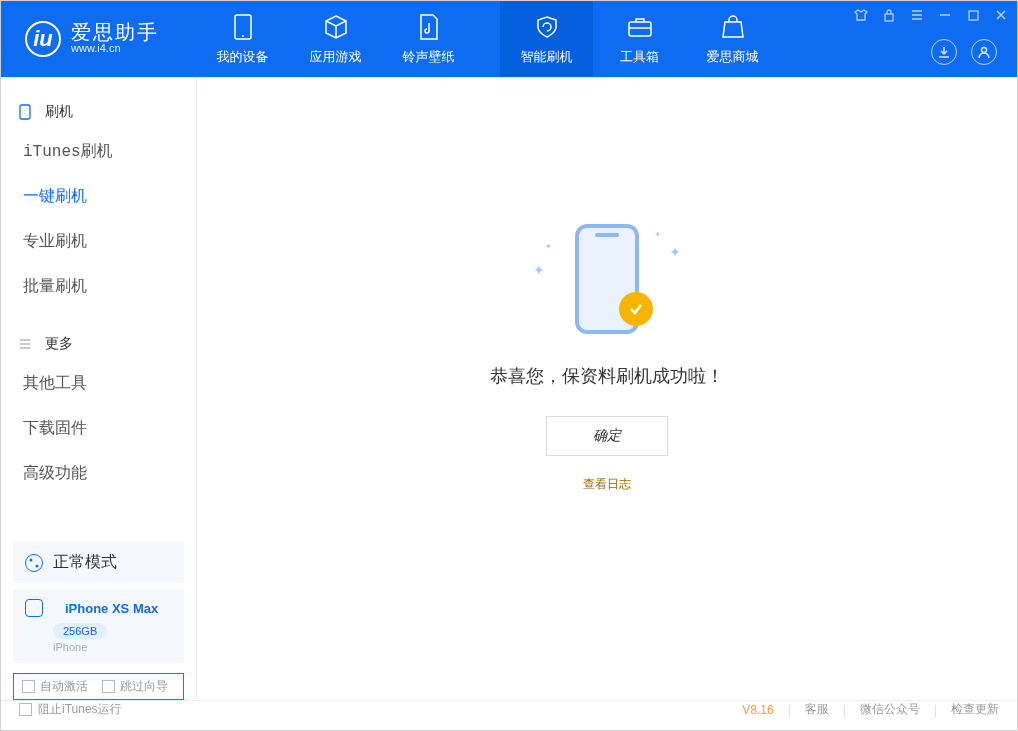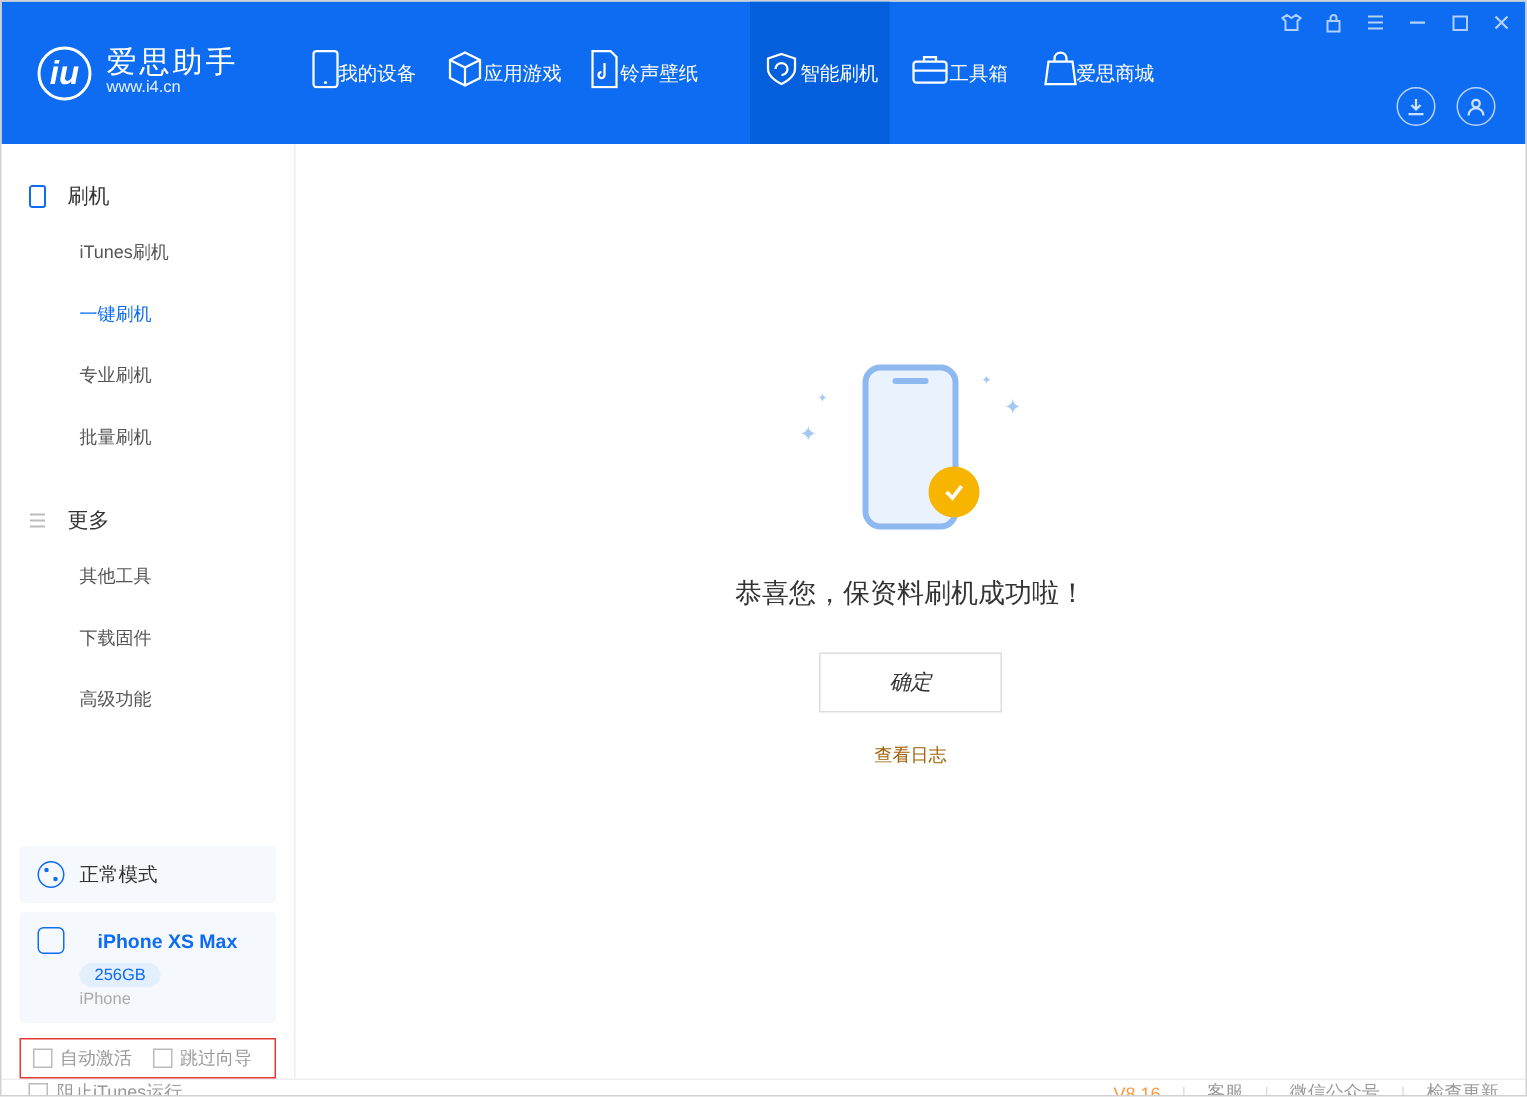--- a/index.html
+++ b/index.html
@@ -1,47 +1,47 @@
 <!DOCTYPE html>
 <html><head>
 <meta charset="utf-8">
 <style>
 * { margin: 0; padding: 0; box-sizing: border-box; font-family: "Microsoft YaHei", Arial, sans-serif; }
 body { background: #fff; width: 1018px; height: 731px; overflow: hidden; border: 1px solid #d0d0d0; }
 
-.header { background: #0e6cf2; height: 95px; display: flex; align-items: center; position: relative; }
+.header { background: #0e6cf2; height: 76px; display: flex; align-items: center; position: relative; }
 .logo-area { display: flex; align-items: center; padding-left: 24px; width: 195px; }
 .logo-icon { width: 36px; height: 36px; border: 2.5px solid #fff; border-radius: 50%; display: flex; align-items: center; justify-content: center; font-weight: bold; color: #fff; font-size: 22px; font-style: italic; margin-right: 10px; }
 .logo-text { color: #fff; }
 .logo-title { font-size: 20px; font-weight: 500; line-height: 1; letter-spacing: 2px;}
 .logo-sub { font-size: 11px; opacity: .9; line-height: 1.2; }
 
 .nav { display: flex; height: 100%; }
-.nav-item { width: 93px; height: 100%; display: flex; flex-direction: row; align-items: center; justify-content: center; color: #fff; font-size: 13px; cursor: pointer; }
+.nav-item { width: 93px; height: 100%; display: flex; flex-direction: column; align-items: center; justify-content: center; color: #fff; font-size: 13px; cursor: pointer; }
 .nav-item.active { background: #045fdd; margin-left: 25px; }
 .nav-item .nav-icon { height: 30px; display: flex; align-items: center; justify-content: center; margin-bottom: 6px; }
 .nav-item svg { fill: #fff; }
 
 .window-controls { position: absolute; right: 6px; top: 4px; display: flex; gap: 8px; align-items: center; }
 .window-controls .wc { width: 20px; height: 20px; display: flex; align-items: center; justify-content: center; color: #cfe3ff; cursor: pointer; font-size: 14px; opacity: .85; }
 
 .header-right-icons { position: absolute; right: 20px; bottom: 12px; display: flex; gap: 14px; }
 .circ-icon { width: 26px; height: 26px; border: 1.5px solid rgba(255,255,255,.7); border-radius: 50%; display: flex; align-items: center; justify-content: center; cursor: pointer; }
 
 .body-area { display: flex; height: 623px; }
 .sidebar { width: 196px; border-right: 1px solid #eee; display: flex; flex-direction: column; }
 .sb-section { padding-top: 18px; }
 .sb-head { display: flex; align-items: center; padding: 8px 18px; color: #333; font-size: 14px; }
 .sb-head-icon { width: 16px; margin-right: 10px; display:flex; align-items:center; }
 .sb-items { }
-.sb-item { padding: 12px 18px 12px 52px; font-size: 12px; color: #555; cursor: pointer; }
+.sb-item { padding: 12px 18px 12px 22px; font-size: 16px; color: #555; cursor: pointer; font-family: Liberation Mono, monospace; }
 .sb-item.active { color: #0e6cf2; }
 
 .sb-bottom { margin-top: auto; }
-.mode-card { background: #f5f8fc; margin: 6px 12px; padding: 10px 12px; border-radius: 3px; display: flex; align-items: center; font-size: 13px; color: #333; }
+.mode-card { background: #f5f8fc; margin: 6px 12px; padding: 10px 12px; border-radius: 3px; display: flex; align-items: center; font-size: 16px; color: #333; }
 .mode-card .mode-icon { width: 18px; height: 18px; border: 1.5px solid #0e6cf2; border-radius: 50%; margin-right: 10px; position: relative; }
 .device-card { background: #f5f8fc; margin: 6px 12px 10px; padding: 10px 12px; border-radius: 3px; }
 .device-card .dev-row { display: flex; align-items: center; gap: 12px; }
 .device-card .dev-icon { width: 18px; height: 18px; border: 1.5px solid #0e6cf2; border-radius: 4px; margin-right: 10px; }
 .device-card .dev-name { font-size: 13px; color: #0e6cf2; font-weight: 600; }
 .device-card .dev-cap { display: inline-block; background: #e3effd; color: #0e6cf2; font-size: 11px; padding: 2px 10px; border-radius: 10px; margin: 6px 0 2px 28px; }
 .device-card .dev-type { font-size: 11px; color: #aaa; margin-left: 28px; }
 
 .opt-row { border: 1.5px solid #e53935; margin: 6px 12px 0; padding: 4px 8px; display: flex; gap: 14px; align-items: center; }
 .chk { display: flex; align-items: center; gap: 5px; font-size: 12px; color: #999; cursor: pointer; }

